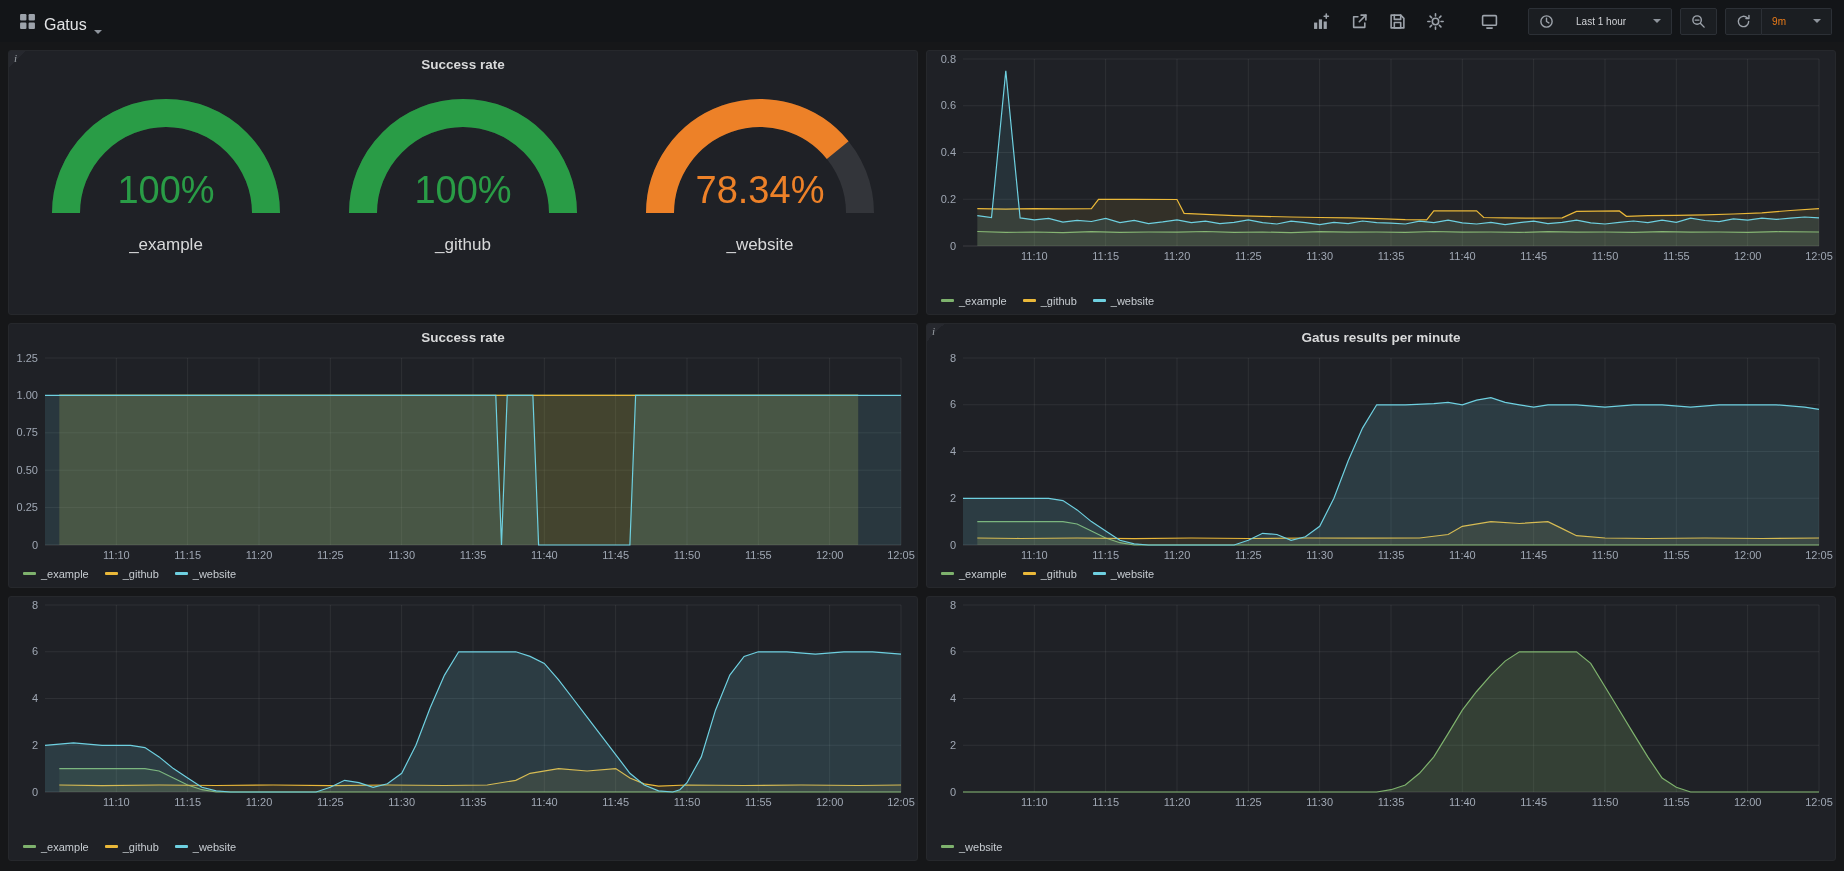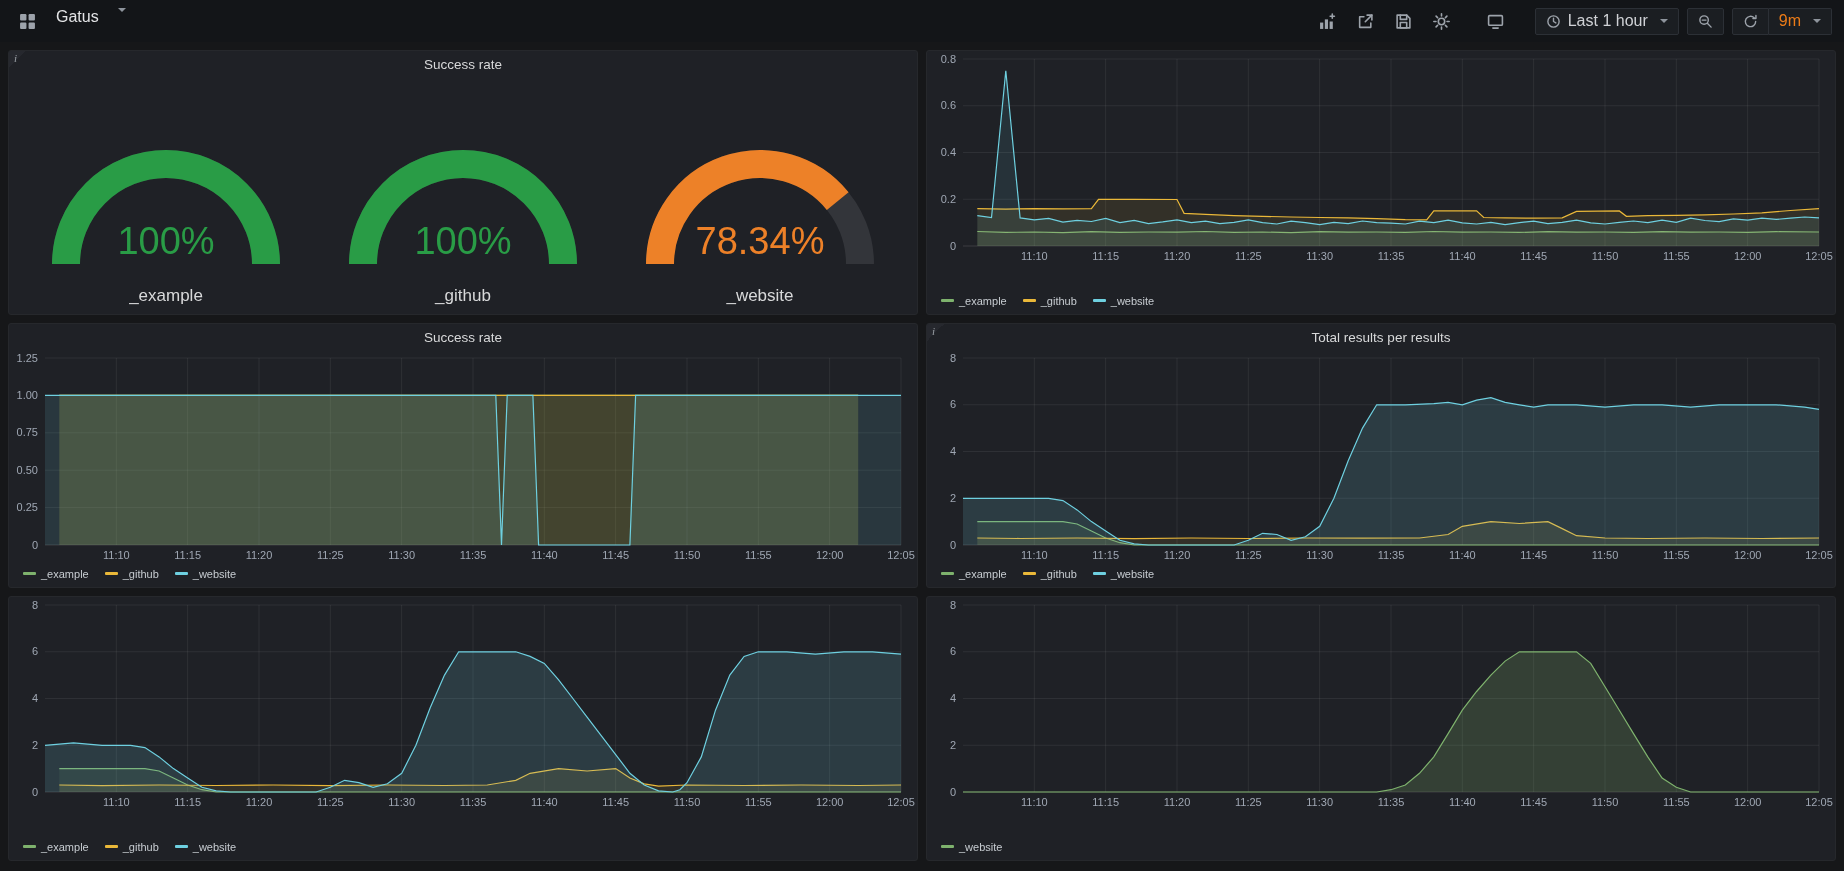--- a/index.html
+++ b/index.html
@@ -1,56 +1,56 @@
 <!DOCTYPE html>
 <html><head>
 <meta charset="utf-8">
 <style>
   *{box-sizing:border-box}
   html,body{margin:0;padding:0}
   body{width:1844px;height:871px;background:#161719;font-family:"Liberation Sans",sans-serif;color:#d8d9da;overflow:hidden}
 
   
   .navbar{height:42px;display:flex;align-items:center;justify-content:space-between;padding:0 12px;background:#131518}
-  .nav-left{display:flex;align-items:flex-start;gap:14px}
+  .nav-left{display:flex;align-items:flex-end;gap:2px}
   .nav-title{font-size:16px;color:#e3e4e6;cursor:pointer}
   .caret{width:0;height:0;border-left:4px solid transparent;border-right:4px solid transparent;border-top:4px solid #8e949c;display:inline-block;margin-left:5px}
   .nav-right{display:flex;align-items:center;gap:8px}
   .icon-btn{width:30px;height:26px;display:flex;align-items:center;justify-content:center;border-radius:2px;cursor:pointer;background:transparent;border:none;padding:0}
   .icon-btn svg{width:17px;height:17px}
   .stroke{stroke:#9da3ab;fill:none;stroke-width:1.5;stroke-linecap:round;stroke-linejoin:round}
   .fillic{fill:#9da3ab}
-  .pill{display:flex;align-items:center;gap:7px;height:27px;padding:0 10px;background:#1b1e22;border:1px solid #2c3036;border-radius:2px;font-size:16px;color:#d0d2d6;cursor:pointer;font-family:"Liberation Sans",sans-serif}
+  .pill{display:flex;align-items:center;gap:22px;height:27px;padding:0 10px;background:#1b1e22;border:1px solid #2c3036;border-radius:2px;font-size:10px;color:#d0d2d6;cursor:pointer;font-family:"Liberation Sans",sans-serif}
   .pill svg{width:15px;height:15px}
   .btn-group{display:flex}
   .btn-group .pill:first-child{border-radius:2px 0 0 2px}
   .btn-group .pill:last-child{border-radius:0 2px 2px 0;border-left:none}
   .refresh-val{color:#eb7b18}
   .spacer{width:8px}
 
   
   .grid{display:grid;grid-template-columns:1fr 1fr;grid-auto-rows:265px;gap:8px;padding:8px}
   .panel{background:#1f2126;border:1px solid #26282c;border-radius:3px;position:relative;display:flex;flex-direction:column;overflow:hidden}
-  .panel-title{height:26px;flex:none;display:flex;align-items:center;justify-content:center;font-size:13.5px;font-weight:400;color:#d8d9da;cursor:pointer}
+  .panel-title{height:26px;flex:none;display:flex;align-items:center;justify-content:center;font-size:13.5px;font-weight:700;color:#d8d9da;cursor:pointer}
   .chart{flex:1;min-height:0;cursor:crosshair}
   .chart svg{overflow:visible;display:block}
   .legend{flex:none;height:22px;display:flex;align-items:center;gap:16px;padding:0 10px 5px 14px;font-size:11px;color:#c7ccd1}
   .li{display:flex;align-items:center;gap:5px;cursor:pointer}
   .sw{display:inline-block;width:13px;height:3px;border-radius:1px}
   .info-corner{position:absolute;top:0;left:0;width:17px;height:17px;font:italic 11px "Liberation Serif",serif;color:#9aa0a6;padding:1px 0 0 5px;cursor:pointer;background:linear-gradient(135deg,#26282e 50%,rgba(0,0,0,0) 50%);z-index:2}
 
   
   .gl{stroke:rgba(255,255,255,0.07)}
   .gl0{stroke:rgba(255,255,255,0.13)}
   .tk{fill:#9fa7b3;font-size:11px;font-family:"Liberation Sans",sans-serif}
   .tx{text-anchor:middle}
   .ty{text-anchor:end}
 
   
-  .gauges{flex:1;display:flex;align-items:flex-end;justify-content:space-evenly;padding-bottom:8px}
+  .gauges{flex:1;display:flex;align-items:flex-start;justify-content:space-evenly;padding-bottom:8px}
   .gauge{display:flex;flex-direction:column;align-items:center}
   .gauge-label{font-size:17px;color:#d8d9da;margin-top:2px}
   .gv{font-size:38px;font-weight:500;text-anchor:middle;font-family:"Liberation Sans",sans-serif}
 </style>
 </head>
 <body>
 
 <div class="navbar">
   <div class="nav-left">
     <button class="icon-btn">
@@ -292,21 +292,21 @@
         </span>
         <span class="li">
           <i class="sw" style="background:#6ed0e0"></i>
           <span>_website</span>
         </span>
       </div>
   </div>
 
   <div class="panel">
     <div class="info-corner">i</div>
-    <div class="panel-title">Total results per results</div>
+    <div class="panel-title">Gatus results per minute</div>
     <div class="chart">
         <svg width="908" height="215">
           <line class="gl" x1="107.33333333333333" x2="107.33333333333333" y1="8" y2="195"></line>
           <text class="tk tx" x="107.33333333333333" y="209">11:10</text>
           <line class="gl" x1="178.66666666666666" x2="178.66666666666666" y1="8" y2="195"></line>
           <text class="tk tx" x="178.66666666666666" y="209">11:15</text>
           <line class="gl" x1="250" x2="250" y1="8" y2="195"></line>
           <text class="tk tx" x="250" y="209">11:20</text>
           <line class="gl" x1="321.3333333333333" x2="321.3333333333333" y1="8" y2="195"></line>
           <text class="tk tx" x="321.3333333333333" y="209">11:25</text>

